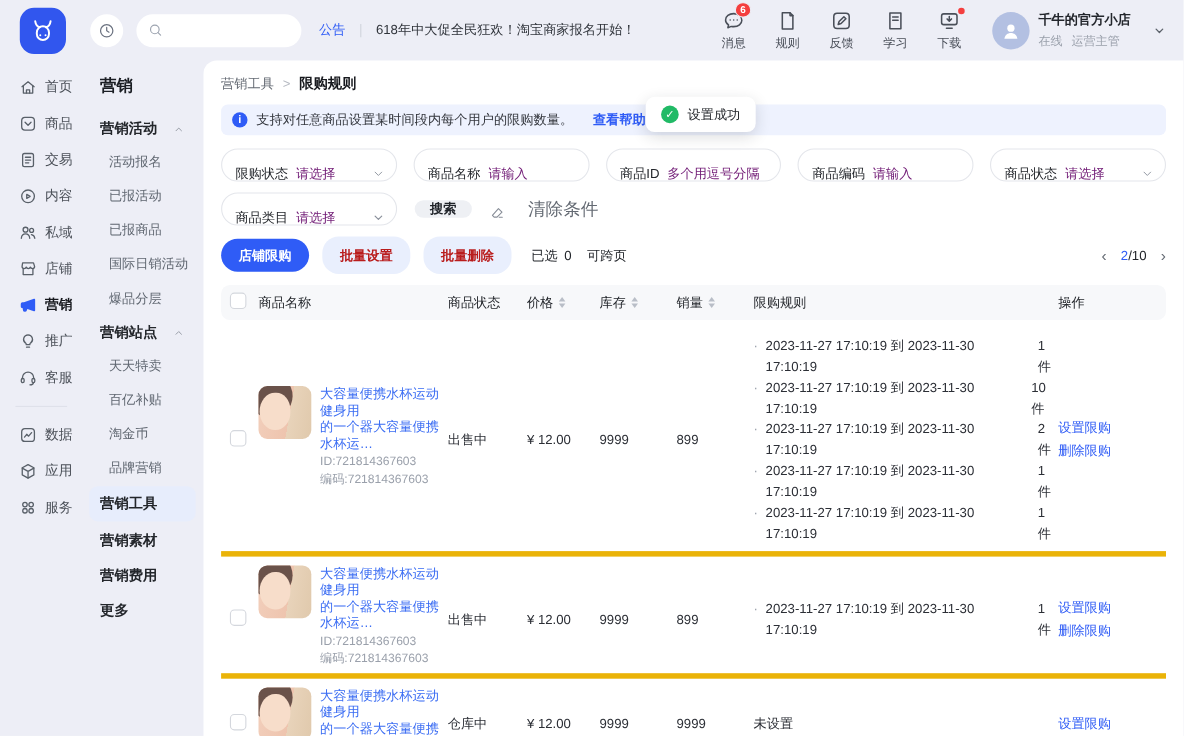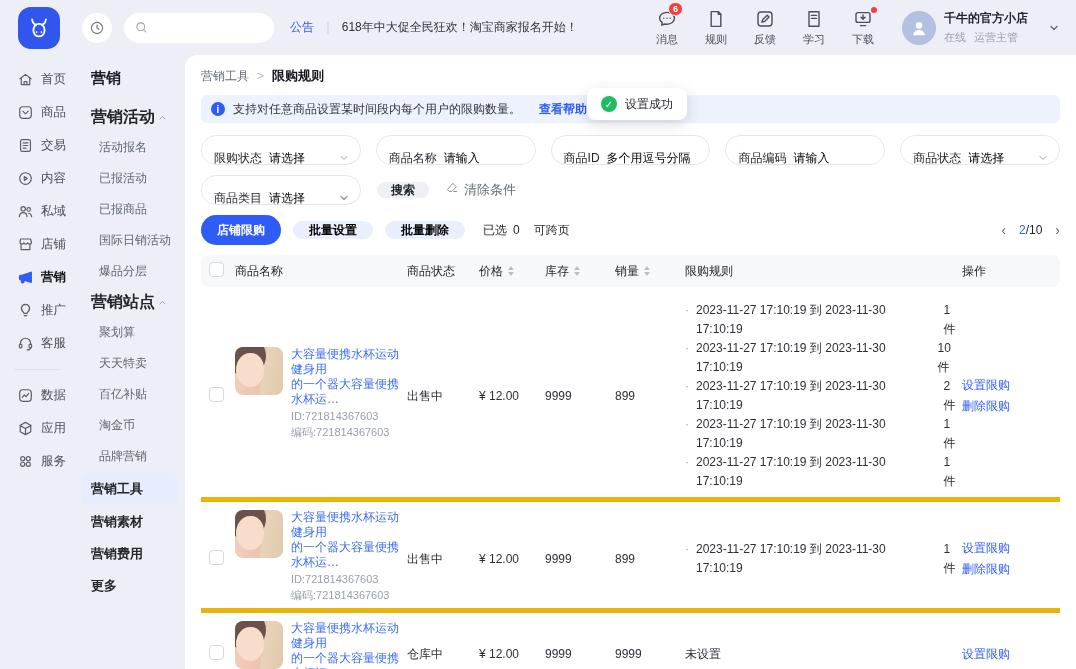--- a/index.html
+++ b/index.html
@@ -30,49 +30,49 @@
 
 .rail{position:absolute;left:0;top:55px;bottom:0;width:75px;padding-top:8px;}
 .rail-item{height:33px;display:flex;align-items:center;gap:7px;padding-left:17px;font-size:12.5px;color:#4b5058;cursor:pointer;}
 .rail-item .ri{width:17px;height:17px;color:#596069;display:flex;}
 .rail-item.active{color:#15171c;font-weight:bold;}
 .rail-item.active .ri{color:#2f5cf6;}
 .rail-div{height:1px;background:#dfe1ea;margin:9px 14px;}
 
 .subnav{position:absolute;left:75px;top:55px;bottom:0;width:110px;padding-top:10px;}
 .sn-title{font-size:15px;font-weight:bold;padding:4px 0 14px 16px;color:#1b1e24;}
-.sn-group{height:30px;display:flex;align-items:center;justify-content:space-between;padding:0 17px 0 16px;font-size:16px;font-weight:bold;color:#23262b;cursor:pointer;}
+.sn-group{height:30px;display:flex;align-items:center;justify-content:space-between;padding:0 17px 0 16px;font-size:13px;font-weight:bold;color:#23262b;cursor:pointer;}
 .sn-group .chev{color:#878d98;display:flex;}
 .sn-item{height:31px;display:flex;align-items:center;padding-left:24px;font-size:12px;color:#5f6670;cursor:pointer;}
 .sn-link{height:32px;display:flex;align-items:center;padding-left:16px;font-size:13px;font-weight:bold;color:#23262b;cursor:pointer;}
 .sn-link.active{background:#e7edfc;border-radius:8px;margin:1px 7px 1px 6px;padding-left:10px;}
 
 .main{position:absolute;left:185px;top:55px;right:0;bottom:0;background:#fff;border-radius:12px 0 0 0;overflow:hidden;}
 .crumbs{display:flex;align-items:center;gap:8px;padding:12px 16px 8px;font-size:12px;}
 .crumb-parent{color:#646a73;cursor:pointer;}
 .crumb-sep{color:#b4b8c0;}
 .crumb-cur{color:#16181d;font-weight:bold;font-size:13px;}
 .banner{margin:2px 16px 0;height:28px;background:#eef2fe;border-radius:6px;display:flex;align-items:center;padding:0 10px;font-size:12px;gap:8px;}
 .info-i{width:14px;height:14px;border-radius:50%;background:#2f5cf6;color:#fff;font-size:10px;display:flex;align-items:center;justify-content:center;font-weight:bold;flex:none;}
 .banner-text{color:#33363d;}
 .banner-link{color:#2f5cf6;cursor:pointer;margin-left:10px;font-weight:bold;}
 .toast{position:absolute;left:402px;top:33px;height:32px;background:#fff;border-radius:8px;box-shadow:0 4px 14px rgba(31,35,41,.16);display:flex;align-items:center;gap:8px;padding:0 14px;font-size:12px;z-index:9;color:#23262b;}
 .toast .check{width:16px;height:16px;border-radius:50%;background:#21ba66;color:#fff;display:flex;align-items:center;justify-content:center;font-size:10px;font-weight:bold;}
 .filters{margin:12px 16px 0;display:flex;gap:15px;}
 .fpill{width:160px;height:30px;border:1px solid #e4e6eb;border-radius:15px;display:flex;align-items:center;padding:16px 10px 0 12px;font-size:12px;background:#fff;cursor:pointer;}
 .fpill .flabel{color:#23262b;white-space:nowrap;}
-.fpill .fph{color:#000000;margin-left:7px;white-space:nowrap;overflow:hidden;flex:1;}
+.fpill .fph{color:#701a75;margin-left:7px;white-space:nowrap;overflow:hidden;flex:1;}
 .fpill .chev{color:#8a909b;display:flex;}
 .filters2{margin:10px 16px 0;display:flex;align-items:center;gap:16px;}
 .search-btn{width:52px;height:16px;border-radius:15px;background:#eef0f4;font-size:12px;font-weight:bold;color:#1f2329;display:flex;align-items:center;justify-content:center;cursor:pointer;}
-.clear{display:flex;align-items:flex-start;gap:5px;font-size:13px;color:#646a73;cursor:pointer;}
+.clear{display:flex;align-items:flex-end;gap:21px;font-size:16px;color:#646a73;cursor:pointer;}
 .clear .ci{color:#868c96;display:flex;}
 .toolbar{margin:10px 16px 0;display:flex;align-items:center;}
 .btn-primary{height:30px;padding:0 16px;border-radius:15px;background:#2f5cf6;color:#fff;font-size:12px;font-weight:bold;display:flex;align-items:center;cursor:pointer;}
-.btn-light{height:18px;padding:0 16px;border-radius:15px;background:#e9effd;color:#000000;font-size:12px;font-weight:bold;display:flex;align-items:center;margin-left:12px;cursor:pointer;}
+.btn-light{height:34px;padding:0 16px;border-radius:15px;background:#e9effd;color:#b91c1c;font-size:12px;font-weight:bold;display:flex;align-items:center;margin-left:12px;cursor:pointer;}
 .sel-info{margin-left:18px;font-size:12px;color:#23262b;display:flex;align-items:center;}
 .sel-info .cnt{margin-left:6px;}
 .sel-cross{margin-left:14px;}
 .tb-pager{margin-left:auto;display:flex;align-items:center;gap:13px;font-size:12px;color:#23262b;}
 .pchev{color:#646a73;cursor:pointer;font-size:14px;line-height:1;}
 .pcur{color:#2f5cf6;}
 
 .table{margin:10px 16px 0;font-size:12px;}
 .thead{height:32px;background:#f7f8fa;border-radius:8px;display:flex;align-items:center;color:#23262b;}
 .trow{display:flex;align-items:center;border-bottom:5px solid #eab308;padding:8px 0 6px;}
@@ -352,21 +352,20 @@
       <div class="sn-item">国际日销活动</div>
       <div class="sn-item">爆品分层</div>
       <div class="sn-group">
      <span>营销站点</span>
      <span class="chev">
           <svg viewBox="0 0 20 20" width="11" height="11" fill="none" stroke="currentColor" stroke-width="1.4" stroke-linecap="round" stroke-linejoin="round">
             <path d="M5.5 12.5 10 8l4.5 4.5"></path>
           </svg>
         </span>
    </div>
-      <div class="sn-item">聚划算</div>
       <div class="sn-item">天天特卖</div>
       <div class="sn-item">百亿补贴</div>
       <div class="sn-item">淘金币</div>
       <div class="sn-item">品牌营销</div>
       <div class="sn-link active">营销工具</div>
       <div class="sn-link">营销素材</div>
       <div class="sn-link">营销费用</div>
       <div class="sn-link">更多</div>
     </div>
 </div>

